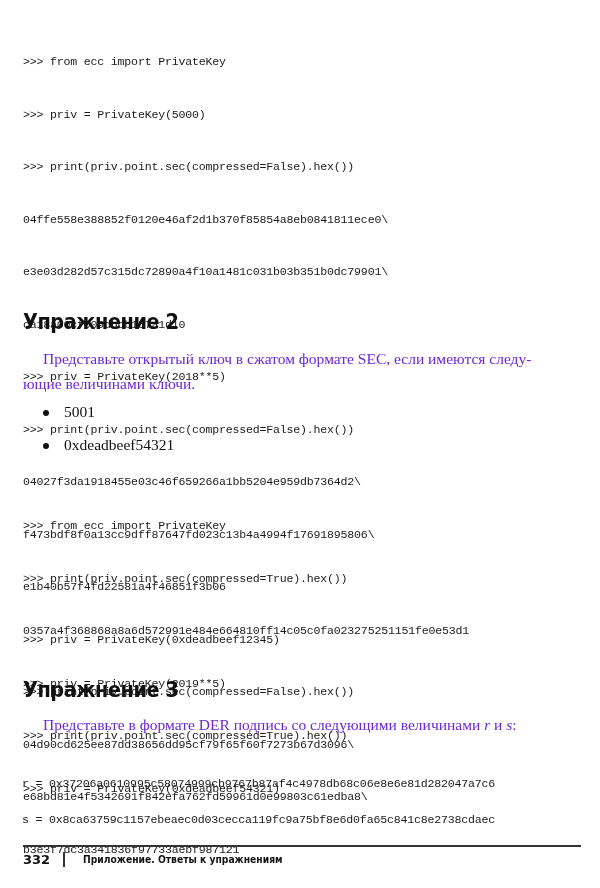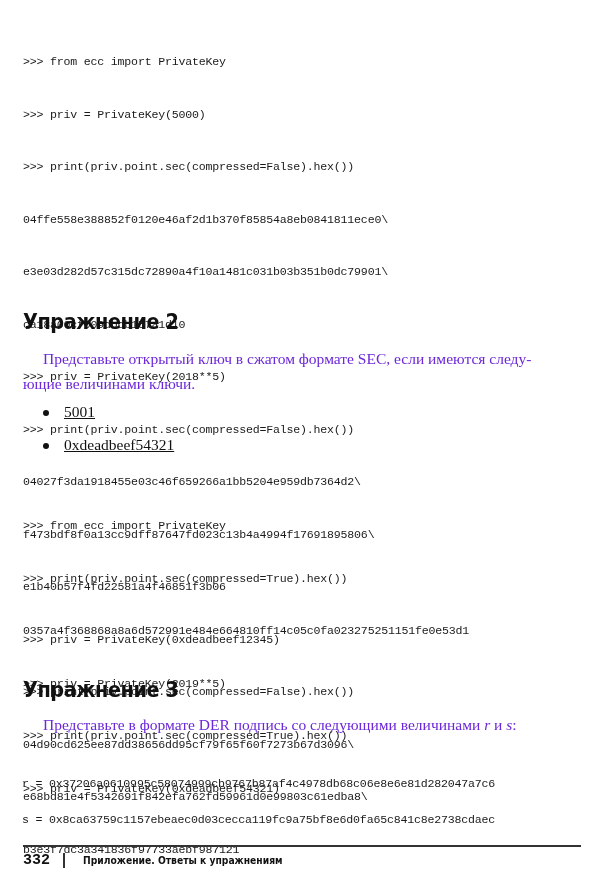--- a/index.html
+++ b/index.html
@@ -19,26 +19,26 @@
     transform: scaleX(0.92); transform-origin: left center;
   }
   .para {
     position: absolute; left: 23px; width: 555px;
     font-family: "Liberation Serif", "DejaVu Serif", serif;
     font-size: 15.5px; line-height: 25px; color: #6d28d9;
   }
   .para .indent { display: inline-block; width: 20px; }
   .bullets { position: absolute; left: 40px; margin: 0; padding: 0; list-style: none;
     font-family: "Liberation Serif", "DejaVu Serif", serif; font-size: 15.5px; color: #111; }
-  .bullets li { height: 33px; line-height: 20px; position: relative; padding-left: 24px; text-decoration: underline; }
+  .bullets li { height: 33px; line-height: 20px; position: relative; padding-left: 24px; }
   .bullets li .dot { position: absolute; left: 3px; top: 8px; width: 6px; height: 6px; border-radius: 50%; background: #111; }
   sup { font-size: 9px; vertical-align: 7px; }
   .footer-rule { position: absolute; left: 23px; top: 845px; width: 558px; height: 2px; background: #333; }
   .footer { position: absolute; left: 23px; top: 852px; font-family: "DejaVu Sans", sans-serif; color: #111; display: flex; align-items: center; }
-  .footer .pnum { font-weight: bold; font-size: 15px; width: 40px; font-family: Liberation Mono, monospace; }
+  .footer .pnum { font-weight: bold; font-size: 13px; width: 40px; }
   .footer .sep { display: inline-block; width: 1.5px; height: 15px; background: #333; margin-right: 18px; }
   .footer .ftitle { font-weight: bold; font-size: 10px; transform: scaleX(0.92); transform-origin: left center; }
   em { font-style: italic; }
 </style>
 </head>
 <body>
 
 <div class="page">
 
   <div class="code" style="top: 18px;">

